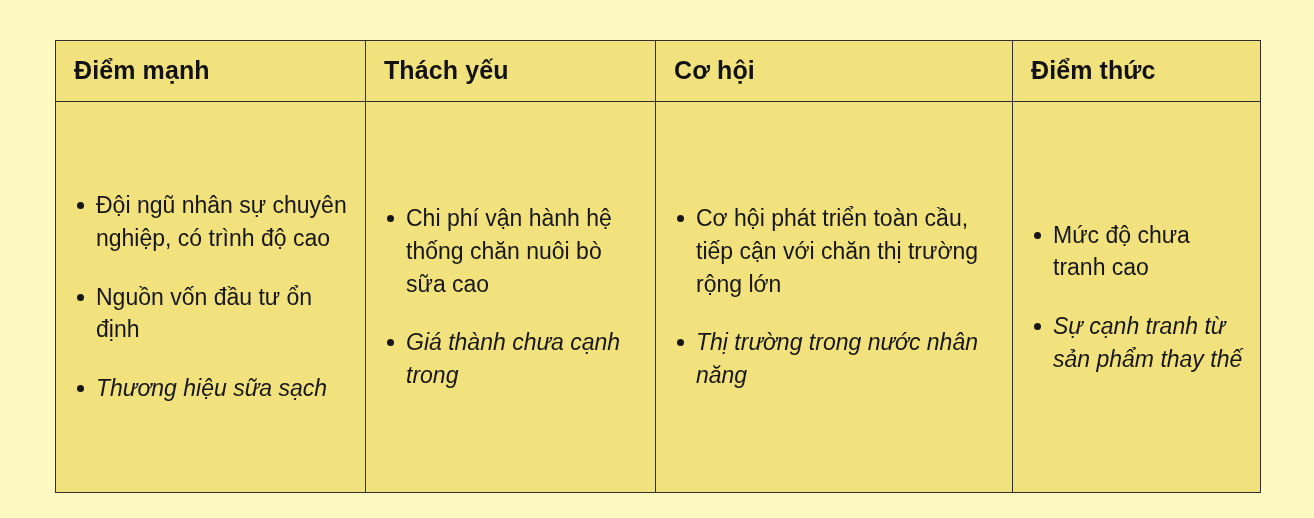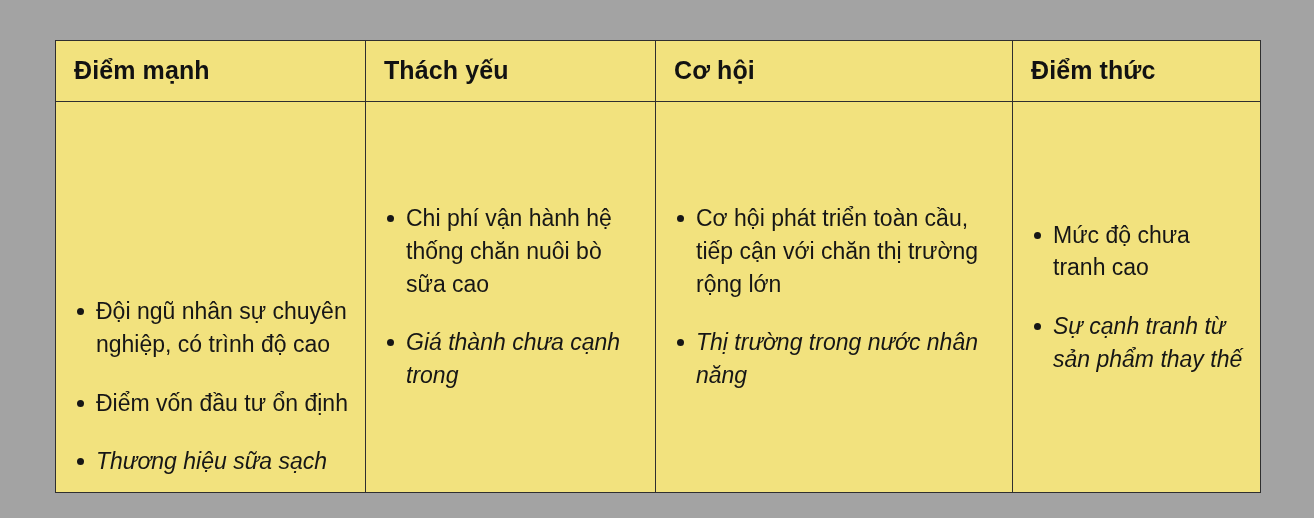--- a/index.html
+++ b/index.html
@@ -12,21 +12,21 @@
     height: 518px;
     font-family: "Liberation Sans", sans-serif;
     color: #1a1a1a;
     overflow: hidden;
   }
 
   .page {
     width: 1314px;
     height: 518px;
     position: relative;
-    background: #a3a3a3;
+    background: #fef9c3;
     box-sizing: border-box;
   }
 
   .swot-table {
     position: absolute;
     left: 55px;
     top: 40px;
     width: 1205px;
     border-collapse: collapse;
     table-layout: fixed;
@@ -52,21 +52,21 @@
   }
 
   .swot-table tbody td {
     height: 390px;
     padding: 0;
   }
 
   .cell-inner {
     display: flex;
     flex-direction: column;
-    justify-content: flex-end;
+    justify-content: center;
     height: 100%;
     box-sizing: border-box;
     padding: 14px 14px 14px 10px;
   }
 
   .cell-inner.middle {
     justify-content: center;
     padding-top: 0;
     padding-bottom: 0;
   }
@@ -127,21 +127,21 @@
         <th>Cơ hội</th>
         <th>Điểm thức</th>
       </tr>
     </thead>
     <tbody>
       <tr>
         <td>
           <div class="cell-inner">
             <ul class="bullets">
               <li>Đội ngũ nhân sự chuyên nghiệp, có trình độ cao</li>
-              <li>Điểm vốn đầu tư ổn định</li>
+              <li>Nguồn vốn đầu tư ổn định</li>
               <li>Thương hiệu sữa sạch</li>
             </ul>
           </div>
         </td>
         <td>
           <div class="cell-inner middle">
             <ul class="bullets">
               <li>Chi phí vận hành hệ thống chăn nuôi bò sữa cao</li>
               <li>Giá thành chưa cạnh trong</li>
             </ul>

